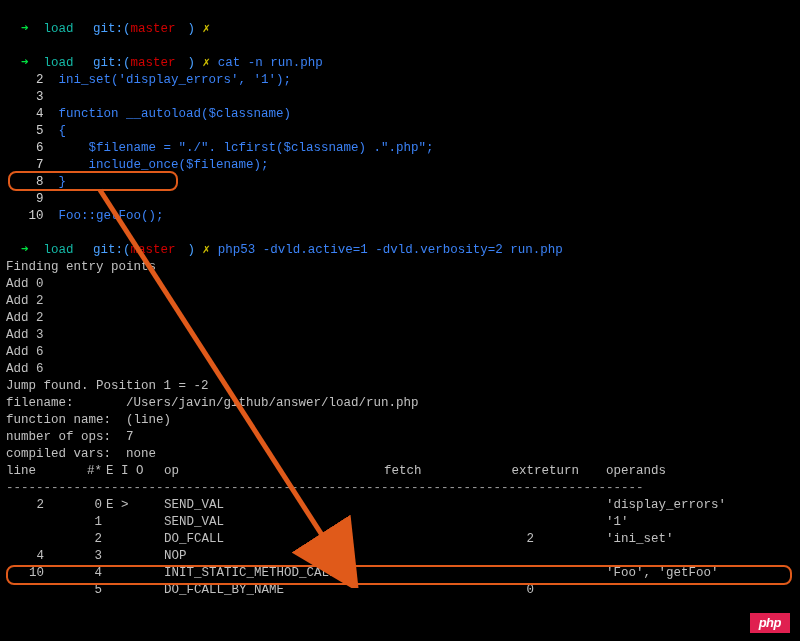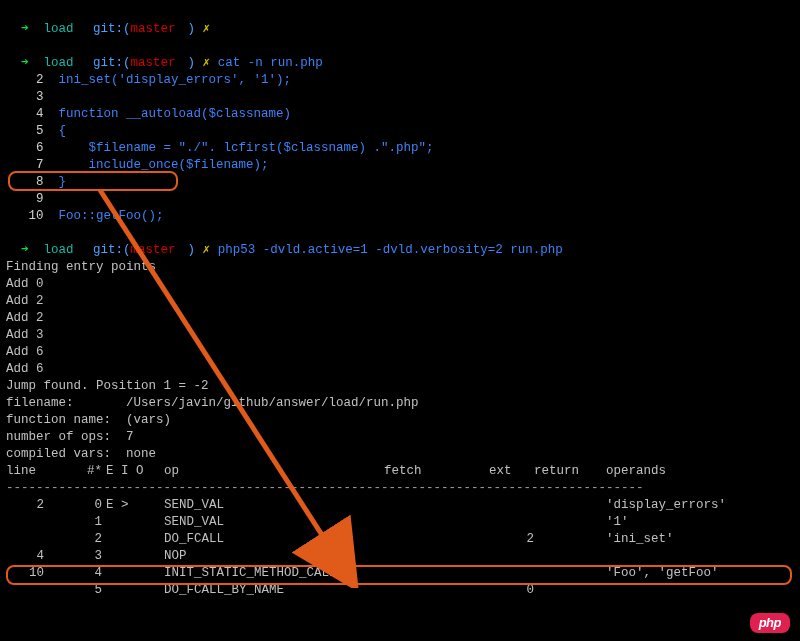--- a/index.html
+++ b/index.html
@@ -44,21 +44,21 @@
   .big-arrow {
     position: absolute;
     left: 90px; top: 178px;
     pointer-events: none;
   }
   .php-badge {
     position: absolute;
     right: 10px; bottom: 8px;
     background: #e02050;
     color: #fff;
-    border-radius: 8px;
+    border-radius: 0;
     padding: 1px 9px 2px 9px;
     font-family: Arial, sans-serif;
     font-weight: bold;
     font-size: 13px;
     font-style: italic;
     letter-spacing: -0.5px;
   }
   table.optable { border-collapse: collapse; width: 100%; table-layout: fixed; }
   table.optable td { white-space: pre; overflow: hidden; padding: 0; }
 </style>
@@ -92,21 +92,21 @@
 <div>
   <div class="line grey">Finding entry points</div>
   <div class="line grey">Add 0</div>
   <div class="line grey">Add 2</div>
   <div class="line grey">Add 2</div>
   <div class="line grey">Add 3</div>
   <div class="line grey">Add 6</div>
   <div class="line grey">Add 6</div>
   <div class="line grey">Jump found. Position 1 = -2</div>
   <div class="line grey">filename:       /Users/javin/github/answer/load/run.php</div>
-  <div class="line grey">function name:  (vars)</div>
+  <div class="line grey">function name:  (line)</div>
   <div class="line grey">number of ops:  7</div>
   <div class="line grey">compiled vars:  none</div>
 </div>
 
 <table class="optable grey">
   <colgroup>
     <col style="width:48px">
       <col style="width:52px">
       <col style="width:58px">
       <col style="width:220px">
@@ -115,21 +115,21 @@
       <col style="width:60px">
       <col>
   </colgroup>
   <tbody>
       <tr>
     <td>line</td>
     <td style="text-align:right;padding-right:4px">#*</td>
     <td>E I O</td>
     <td>op</td>
     <td>fetch</td>
-    <td style="">ext</td>
+    <td style="text-align:right">ext</td>
     <td style="text-align:left">return</td>
     <td style="padding-left:12px">operands</td>
   </tr>
   <tr>
         <td colspan="8" class="sep">-------------------------------------------------------------------------------------</td>
       </tr>
   <tr>
     <td style="text-align:right;padding-right:10px">2</td>
     <td style="text-align:right;padding-right:4px">0</td>
     <td>E &gt;</td>

